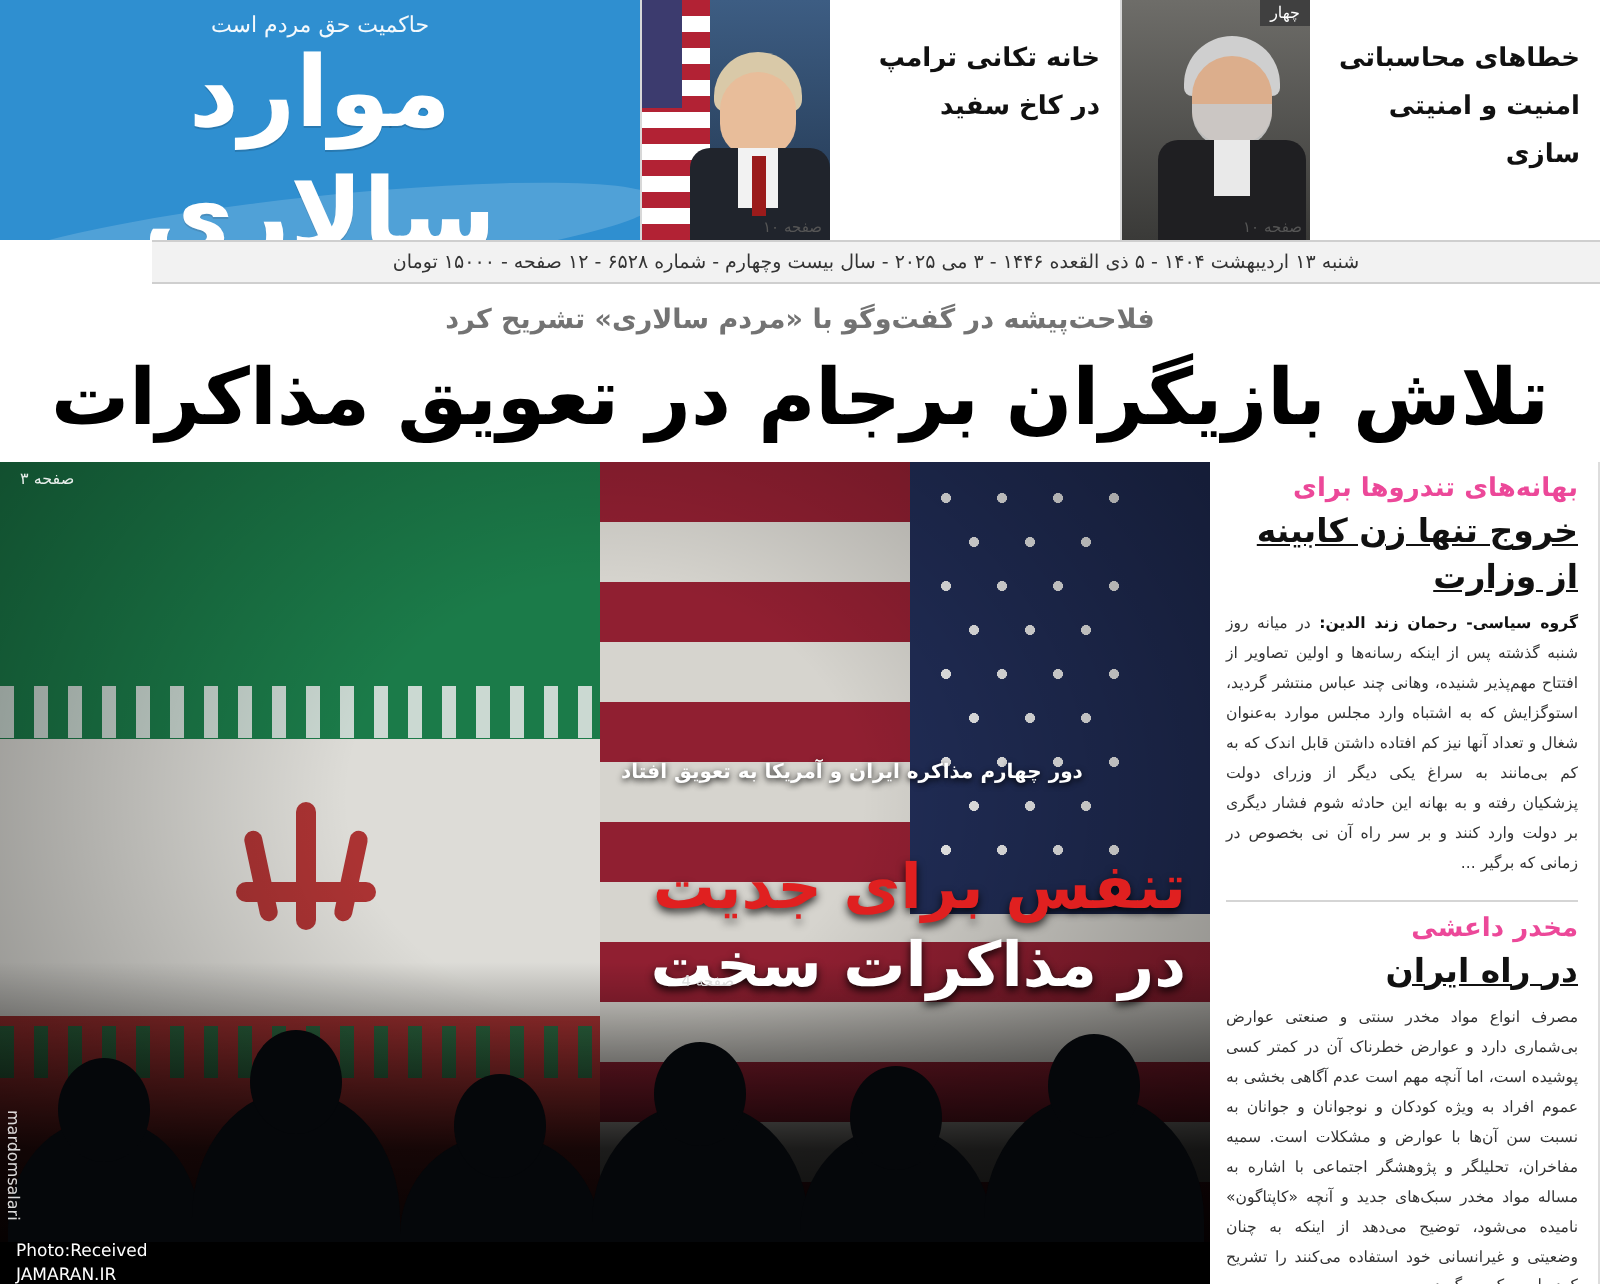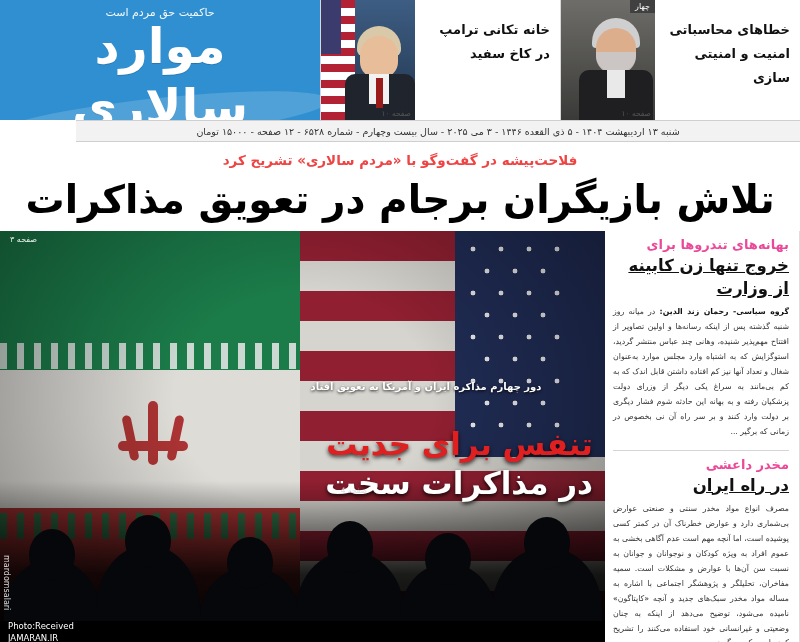--- a/index.html
+++ b/index.html
@@ -103,21 +103,21 @@
     font-size:9.5px;color:#333;box-sizing:border-box;
     letter-spacing:.2px;
   }
 
   
   .headline-zone{
     width:800px;padding:10px 14px 6px 14px;
     box-sizing:border-box;text-align:center;
   }
   .overline{
-    font-size:13.5px;font-weight:bold;color:#ef4444;margin-bottom:8px;
+    font-size:13.5px;font-weight:bold;color:#737373;margin-bottom:8px;
   }
   .main-headline{
     font-size:39px;font-weight:bold;color:#000;
     line-height:1.25;letter-spacing:-.5px;
   }
 
   
   .body-grid{
     display:flex;flex-direction:row;width:800px;height:430px;
   }

